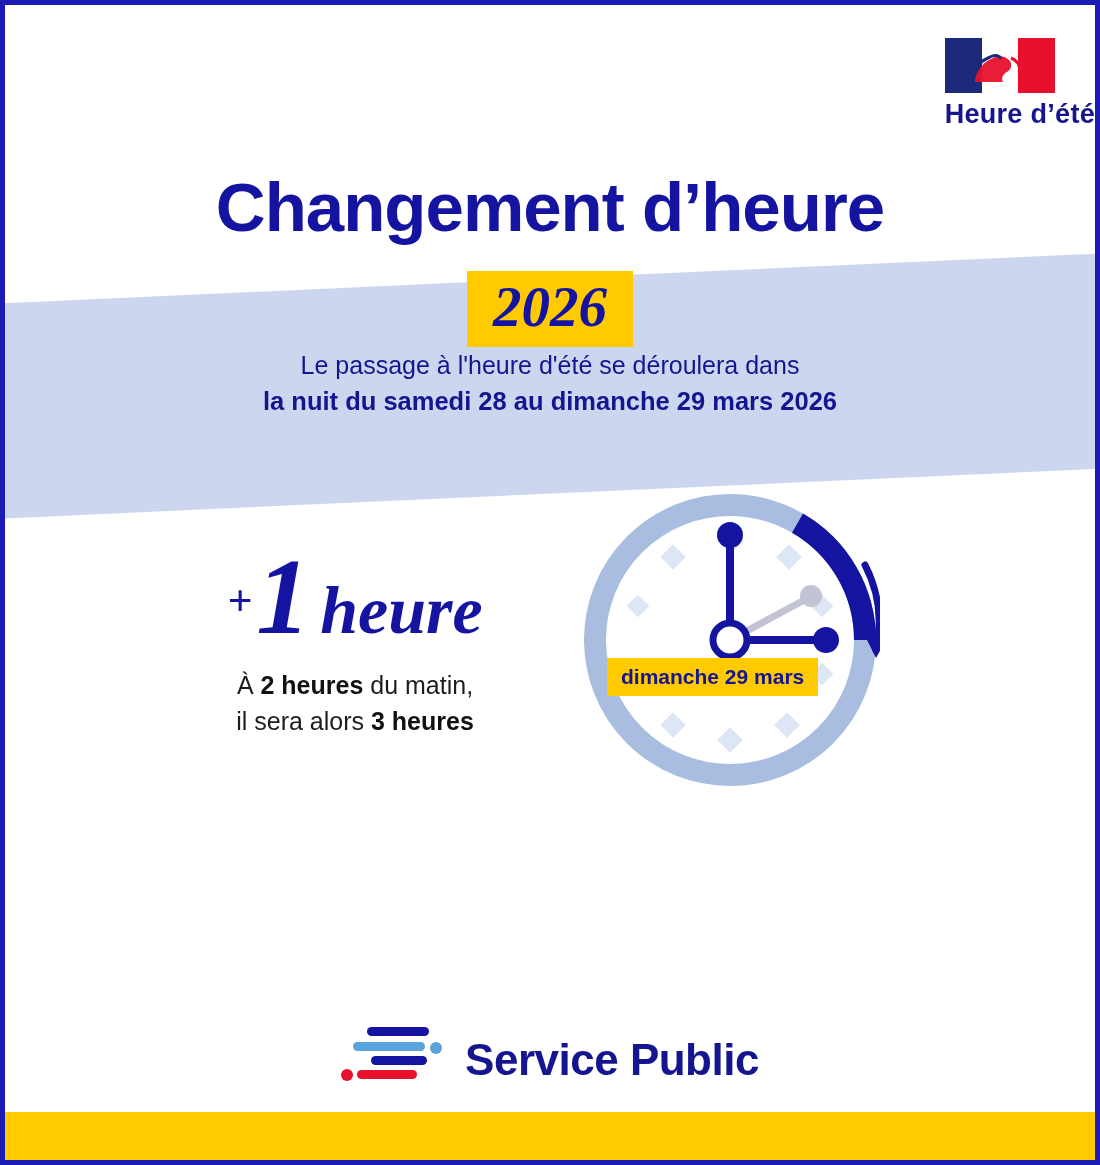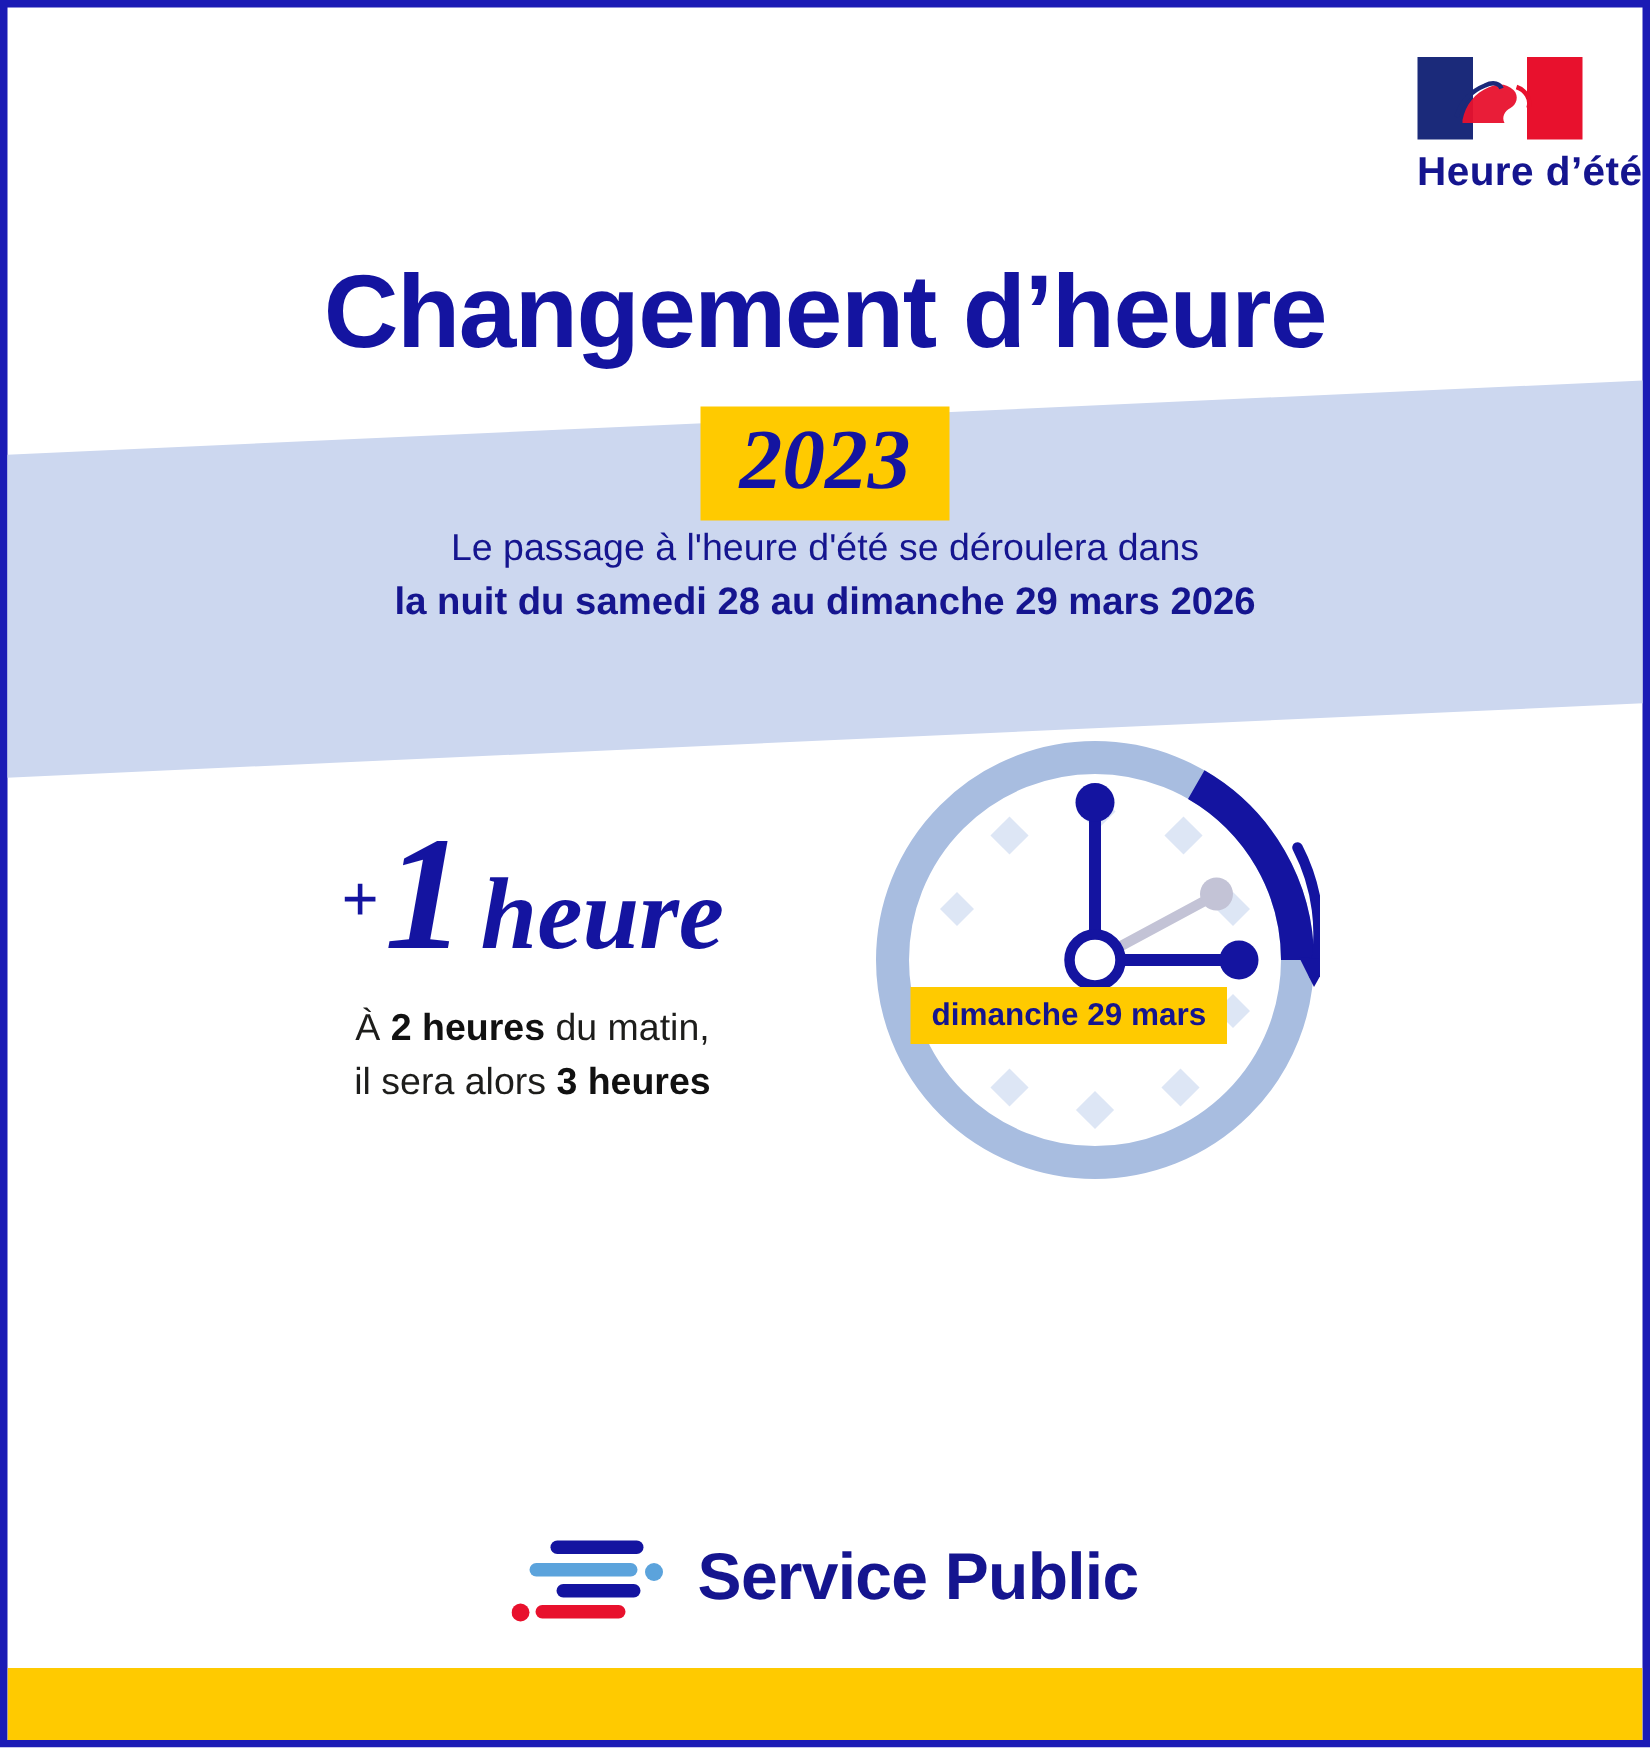--- a/index.html
+++ b/index.html
@@ -155,21 +155,21 @@
     z-index: 6;
   }
 
   
   .footer {
     position: absolute;
     left: 0;
     right: 0;
     bottom: 75px;
     display: flex;
-    align-items: center;
+    align-items: flex-end;
     justify-content: center;
     gap: 18px;
   }
   .logo-text {
     color: #15158f;
     font-size: 44px;
     font-weight: bold;
     letter-spacing: -0.5px;
   }
   .bottom-bar {
@@ -199,21 +199,21 @@
     </svg>
   </div>
 
   <div class="content">
 
     <div class="kicker">Heure d’été</div>
 
     <div class="title">Changement d’heure</div>
 
     <div class="year-wrap">
-      <span class="year">2023</span>
+      <span class="year">2026</span>
     </div>
 
     <div class="subtitle">
       <div>Le passage à l'heure d'été se déroulera dans</div>
       <div class="strong">la nuit du samedi 28 au dimanche 29 mars 2026</div>
     </div>
 
     <div class="middle">
 
       <div class="left-block">

